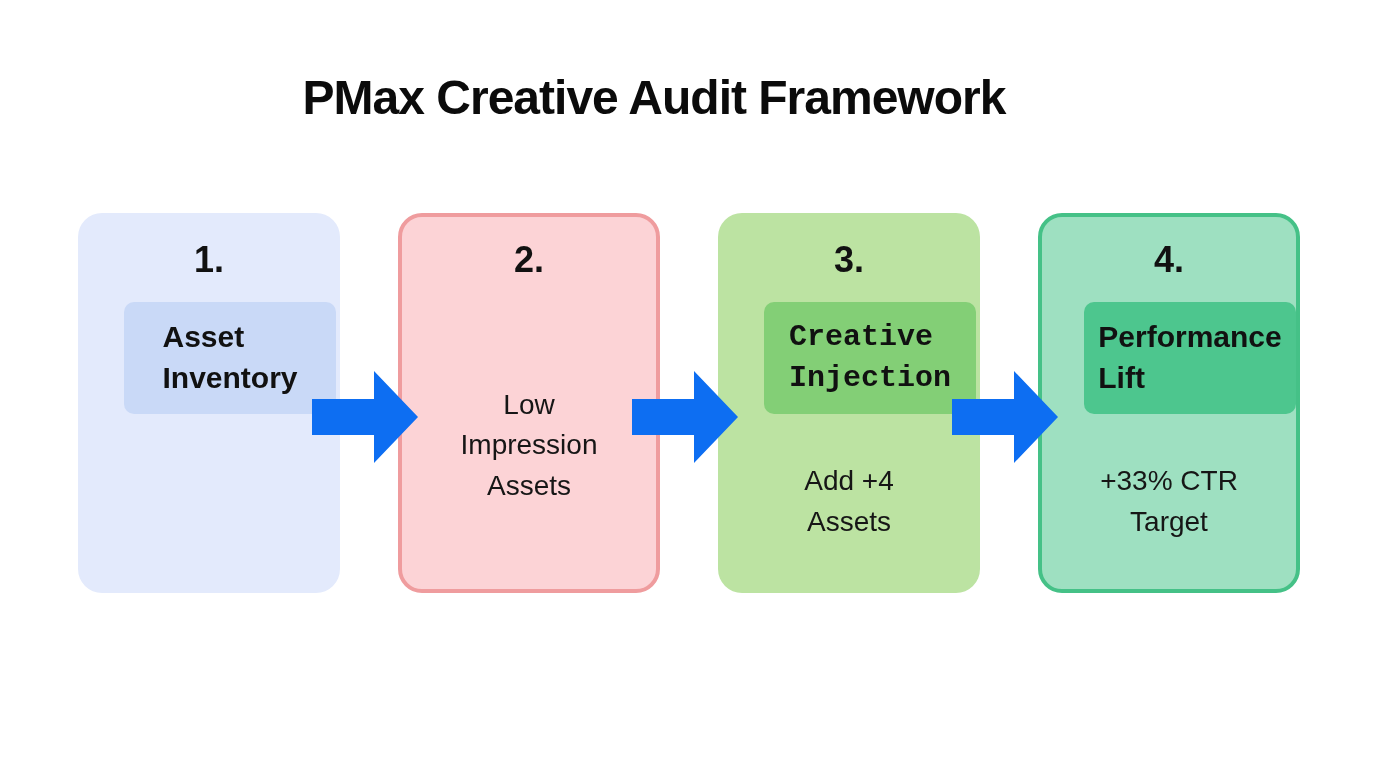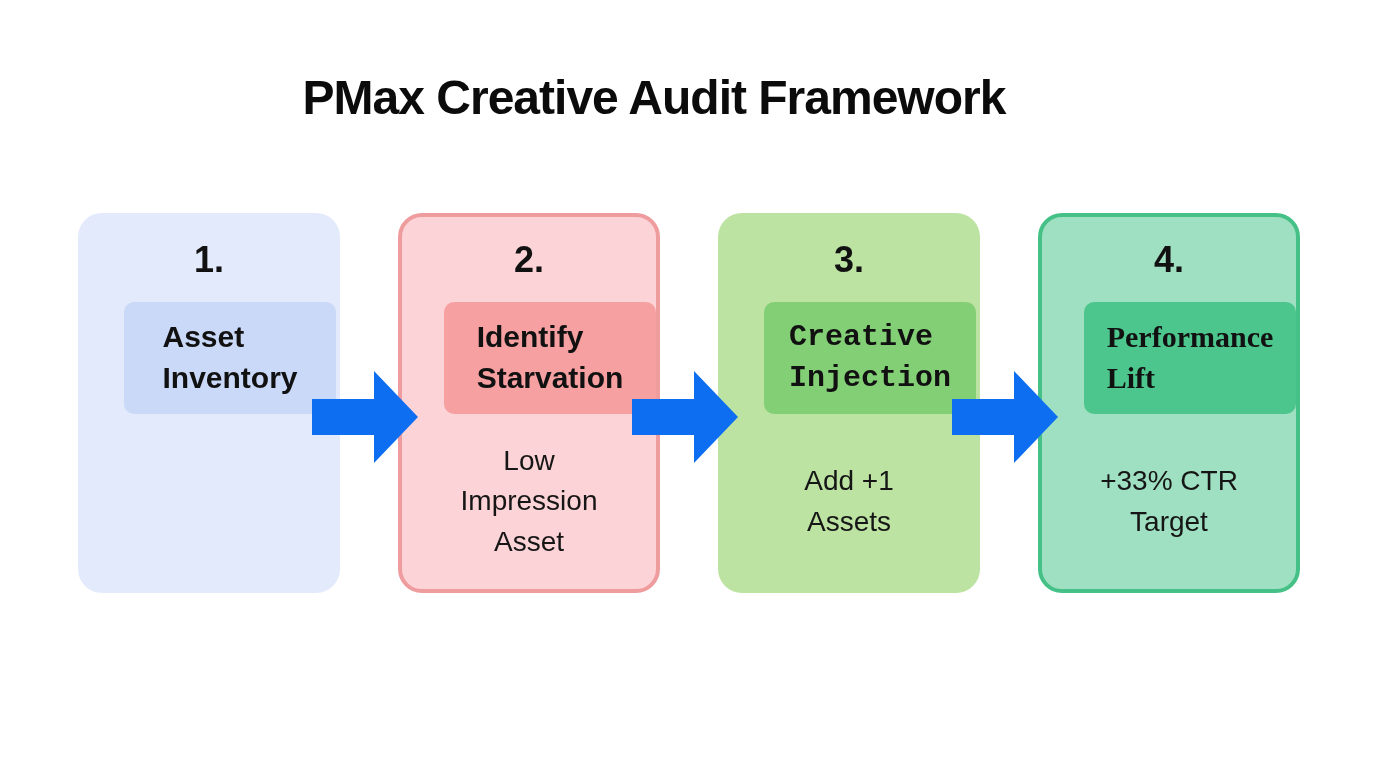--- a/index.html
+++ b/index.html
@@ -99,38 +99,36 @@
   <h1 class="title" style="color: rgb(11, 11, 11);">PMax Creative Audit Framework</h1>
 
   <div class="card pos1" style="background: rgb(227, 234, 252); border-color: transparent;">
     <div class="num">1.</div>
     <div class="band" style="background: rgb(201, 217, 247);">Asset
 Inventory</div>
   </div>
 
   <div class="card pos2" style="background: rgb(252, 211, 214); border-color: rgb(239, 156, 158);">
     <div class="num">2.</div>
-    <div class="band" style="background: rgb(247, 160, 162);">Identify
-Starvation</div>
     <div class="desc">Low
 Impression
-Asset</div>
+Assets</div>
   </div>
 
   <div class="card pos3" style="background: rgb(188, 227, 162); border-color: transparent;">
     <div class="num">3.</div>
     <div class="band" style="background: rgb(131, 207, 118); font-family: Liberation Mono, monospace;">Creative
 Injection</div>
-    <div class="desc">Add +1
+    <div class="desc">Add +4
 Assets</div>
   </div>
 
   <div class="card pos4" style="background: rgb(158, 224, 193); border-color: rgb(69, 193, 135);">
     <div class="num">4.</div>
-    <div class="band" style="background: rgb(77, 198, 142); font-family: Liberation Serif, serif;">Performance
+    <div class="band" style="background: rgb(77, 198, 142);">Performance
 Lift</div>
     <div class="desc">+33% CTR
 Target</div>
   </div>
 
   <svg class="arrow a1" viewBox="0 0 106 92" xmlns="http://www.w3.org/2000/svg">
     <polygon points="0,28 62,28 62,0 106,46 62,92 62,64 0,64" fill="#0d6ef2"></polygon>
   </svg>
   <svg class="arrow a2" viewBox="0 0 106 92" xmlns="http://www.w3.org/2000/svg">
     <polygon points="0,28 62,28 62,0 106,46 62,92 62,64 0,64" fill="#0d6ef2"></polygon>

